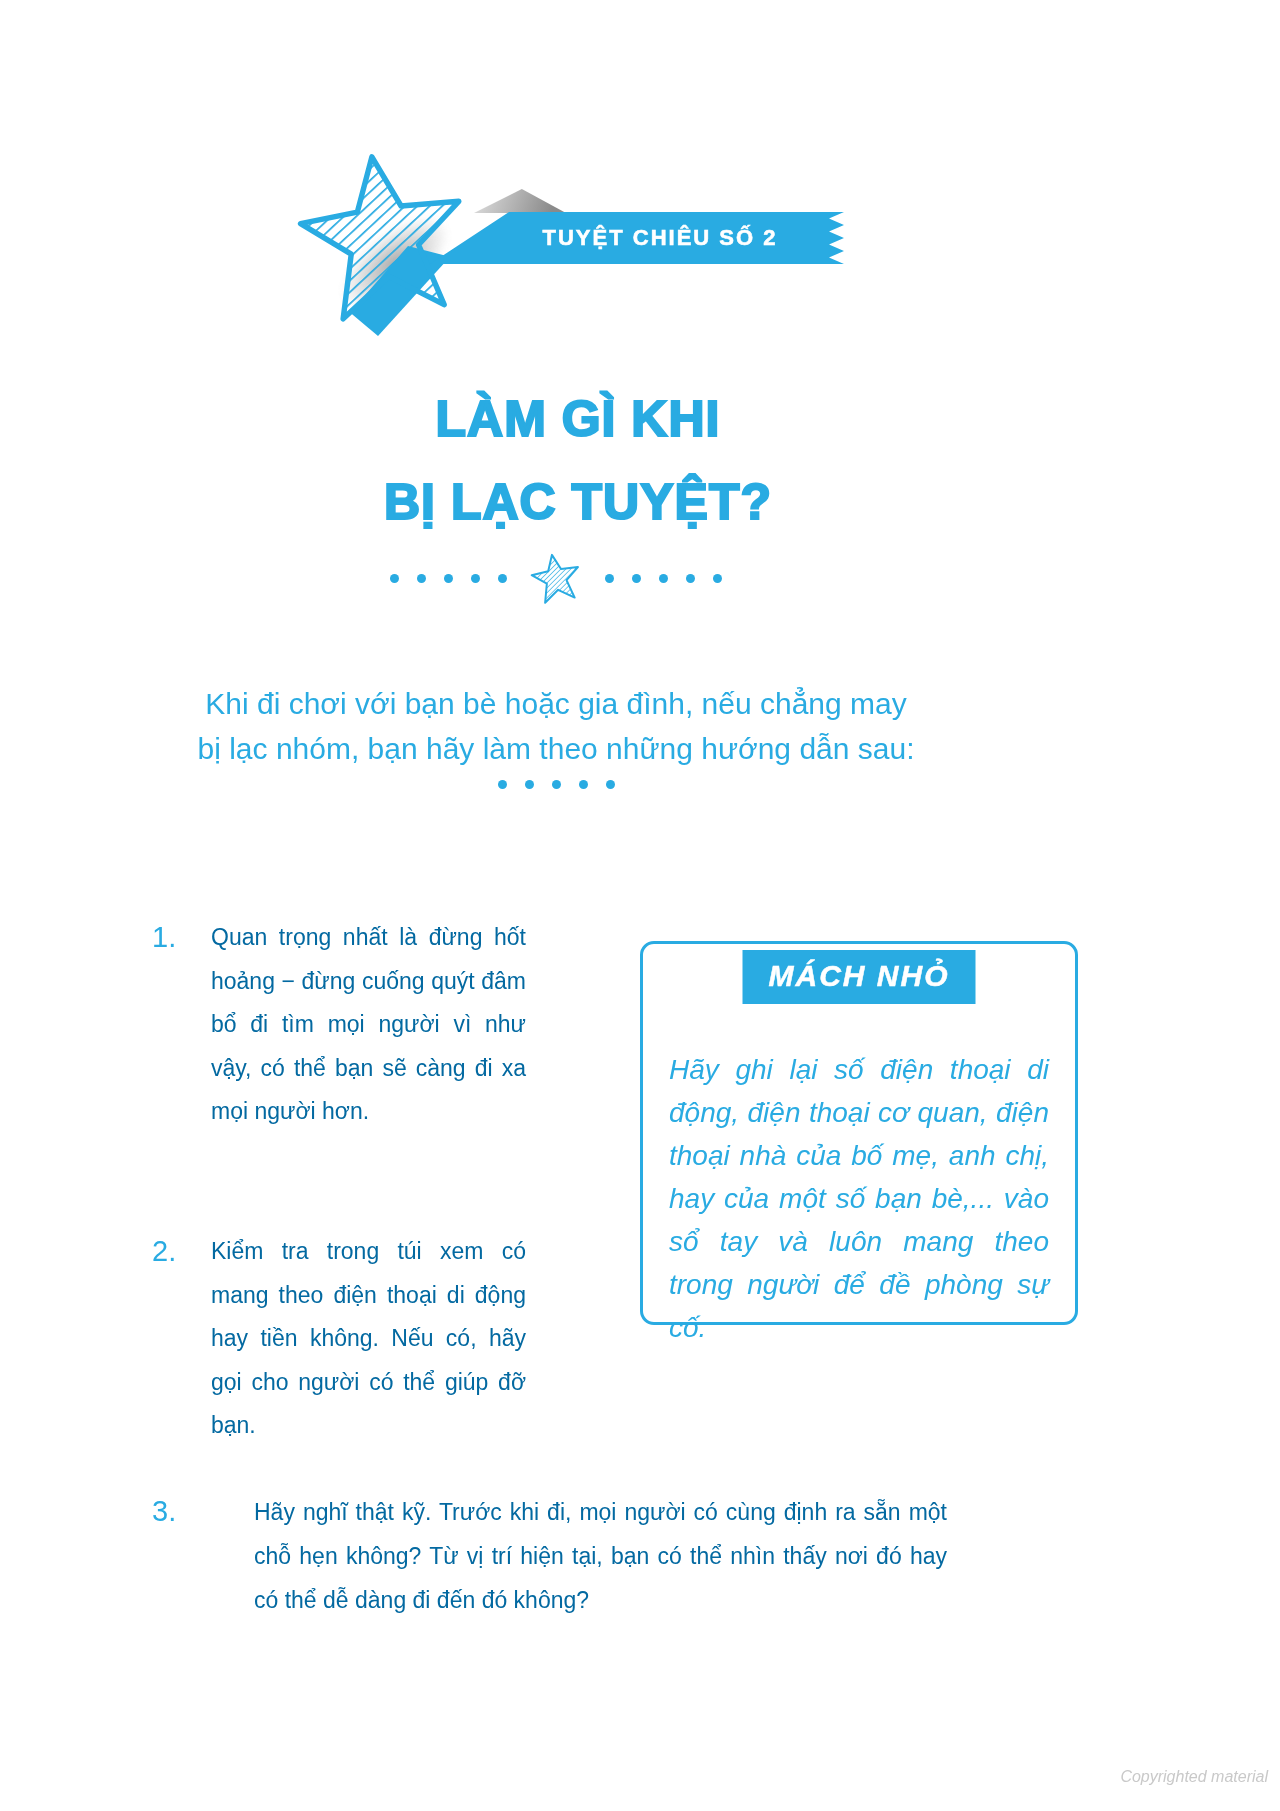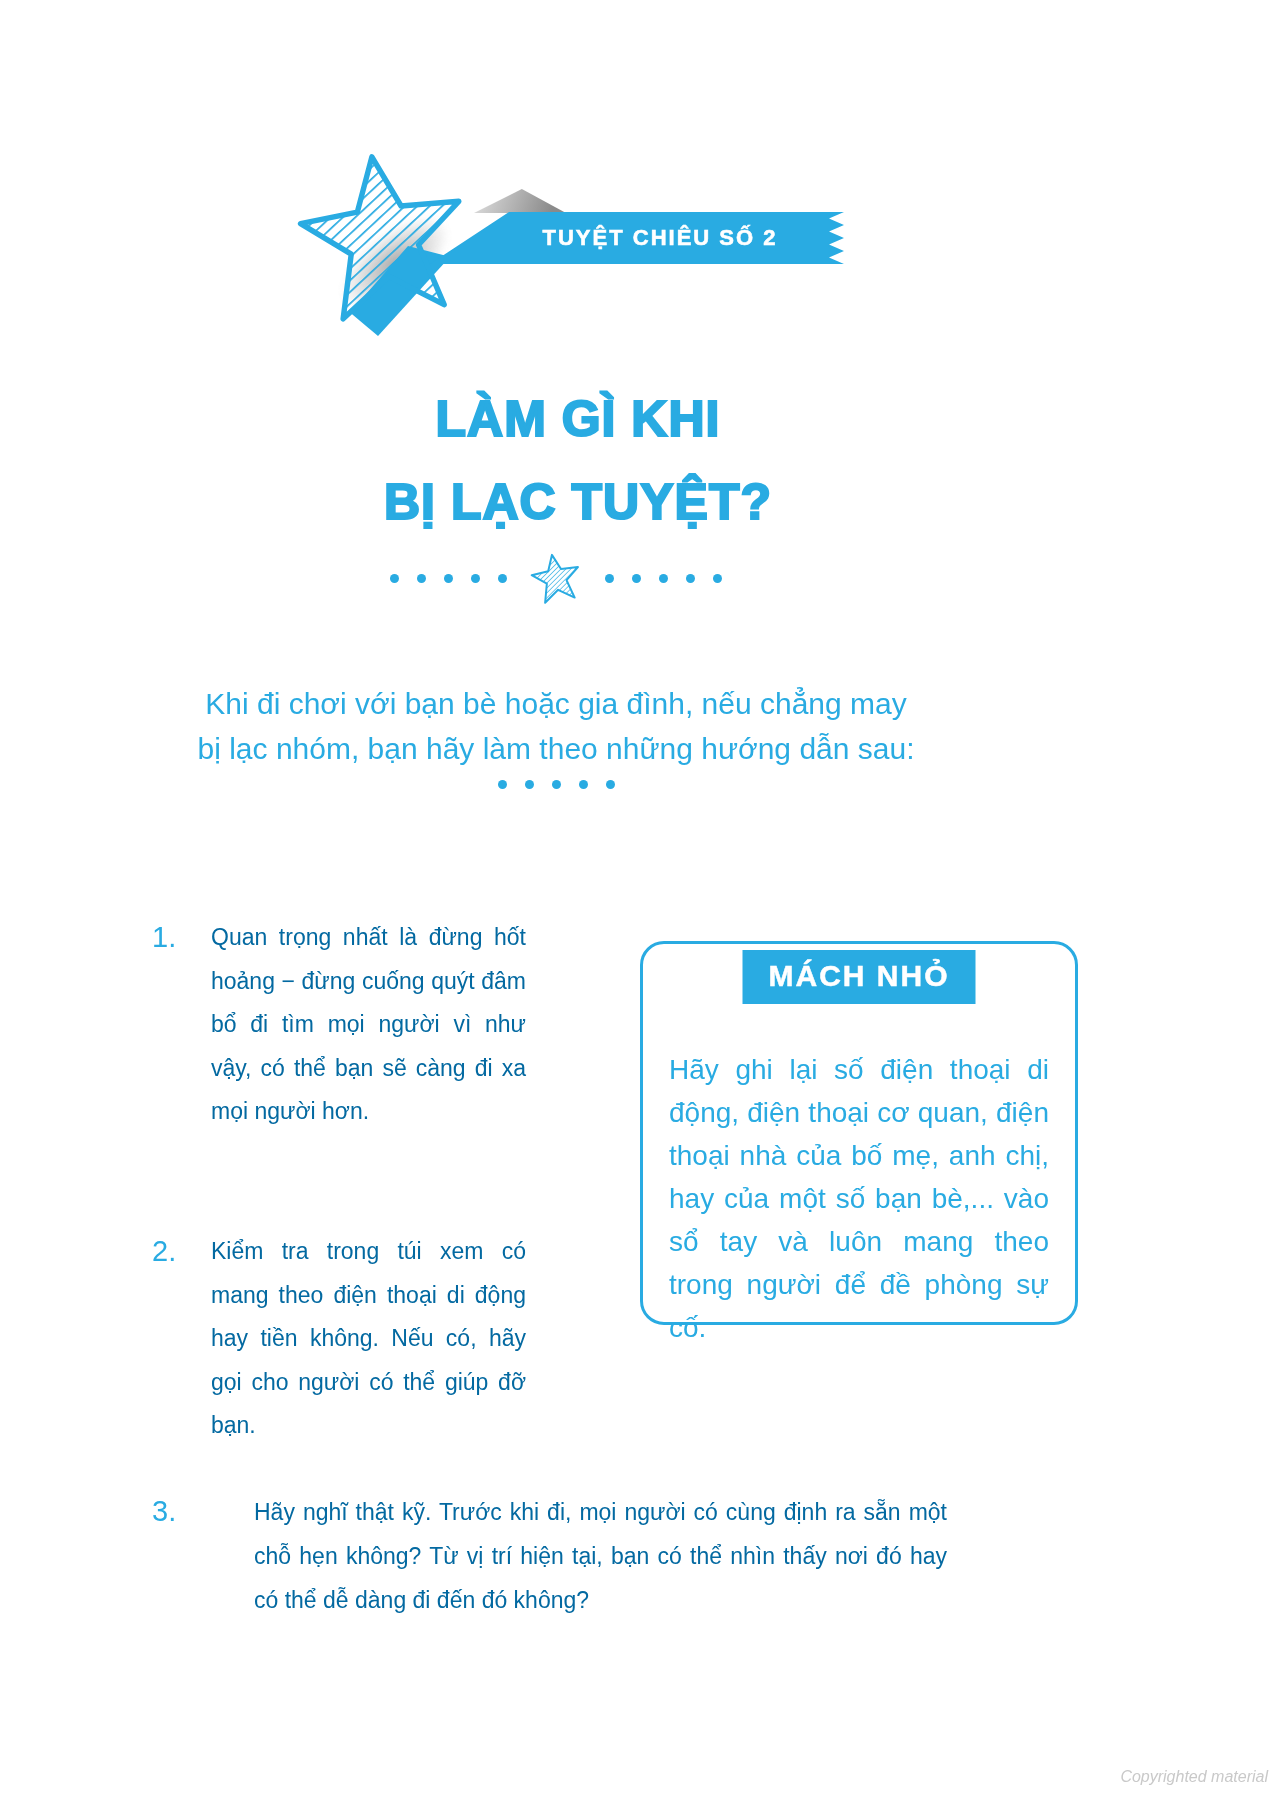--- a/index.html
+++ b/index.html
@@ -67,21 +67,21 @@
   .item-2 { left:152px; top:1230px; width:380px; }
   .item-3 { left:152px; top:1490px; width:795px; }
   .item-num { width:59px; flex-shrink:0; color:#29abe2; font-size:29px; line-height:43.5px; }
   .item-text { color:#0369a1; font-size:23px; line-height:43.5px; text-align:justify; }
   .item-1 .item-text, .item-2 .item-text { width:315px; }
   .item-3 .item-text { width:733px; line-height:44px;margin-left:43px; }
 
   
   .tip-box {
     position:absolute; left:640px; top:941px; width:438px; height:384px;
-    border:3px solid #29abe2; border-radius:24px; background:#ffffff;
+    border:3px solid #29abe2; border-radius:14px; background:#ffffff;font-style:italic;
   }
   .tip-header {
     position:absolute; top:6px; left:50%; transform:translateX(-50%);
     background:#29abe2; color:#ffffff; font-weight:bold; font-size:30px;
     letter-spacing:2px; padding:9px 26px 11px; white-space:nowrap;
     -webkit-text-stroke:0.5px #ffffff;
   }
   .tip-body {
     position:absolute; top:104px; left:26px; right:26px;
     color:#29abe2; font-size:28px; line-height:43px; text-align:justify;

